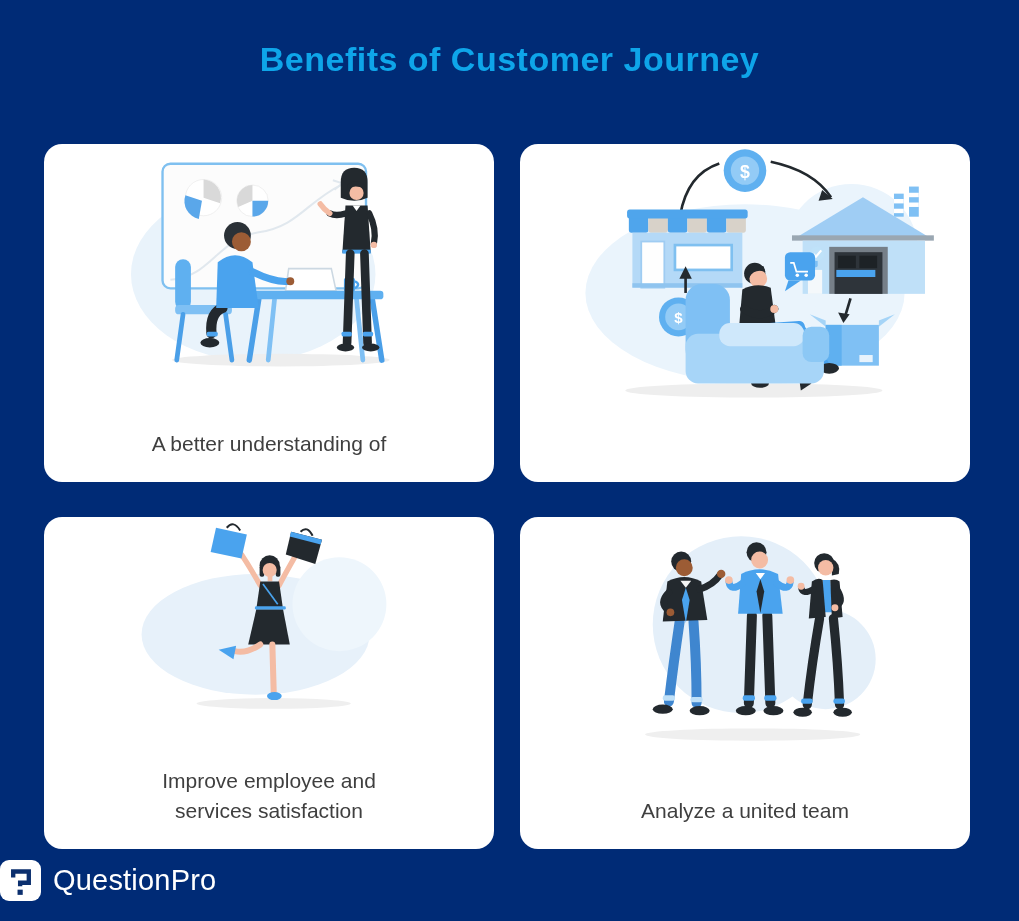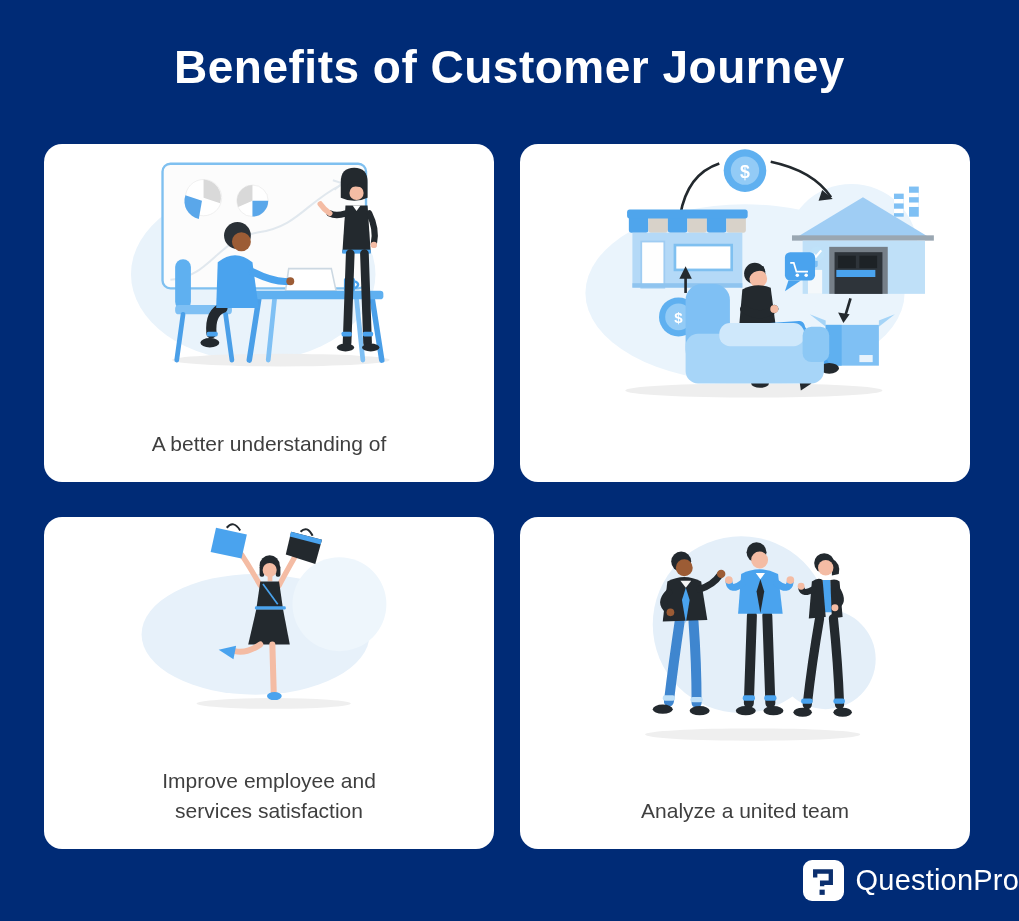--- a/index.html
+++ b/index.html
@@ -5,22 +5,22 @@
   html,body{margin:0;padding:0;}
   body{
     width:1019px;height:921px;
     background:#002b76;
     font-family:"Liberation Sans", sans-serif;
     position:relative;overflow:hidden;
   }
   .title{
     position:absolute;top:40px;left:0;right:0;
     text-align:center;
-    font-size:46px;font-weight:800;letter-spacing:.5px;
-    color:#ffffff;
+    font-size:34px;font-weight:800;letter-spacing:.5px;
+    color:#0ea5e9;
   }
   .grid{
     position:absolute;top:144px;left:44px;
     display:grid;
     grid-template-columns:450px 450px;
     grid-template-rows:338px 332px;
     column-gap:26px;row-gap:35px;
   }
   .card{
     background:#ffffff;border-radius:18px;
@@ -30,21 +30,21 @@
   .illu{flex:1 1 auto;width:100%;min-height:0;display:block;}
   .caption{
     text-align:center;color:#3f3f3f;
     font-size:21px;line-height:1.4;
     padding:0 20px 24px 20px;
     margin-top:48px;
   }
   .caption span{display:block;}
   .footer{
     position:absolute;top:860px;left:0;right:0;
-    display:flex;justify-content:flex-end;align-items:center;gap:12px;
+    display:flex;justify-content:flex-start;align-items:center;gap:12px;
   }
   .logo-box{
     width:41px;height:41px;background:#ffffff;border-radius:9px;
     display:flex;align-items:center;justify-content:center;
   }
   .brand{color:#ffffff;font-size:29px;font-weight:500;letter-spacing:.2px;}
 </style>
 </head>
 <body>
 

